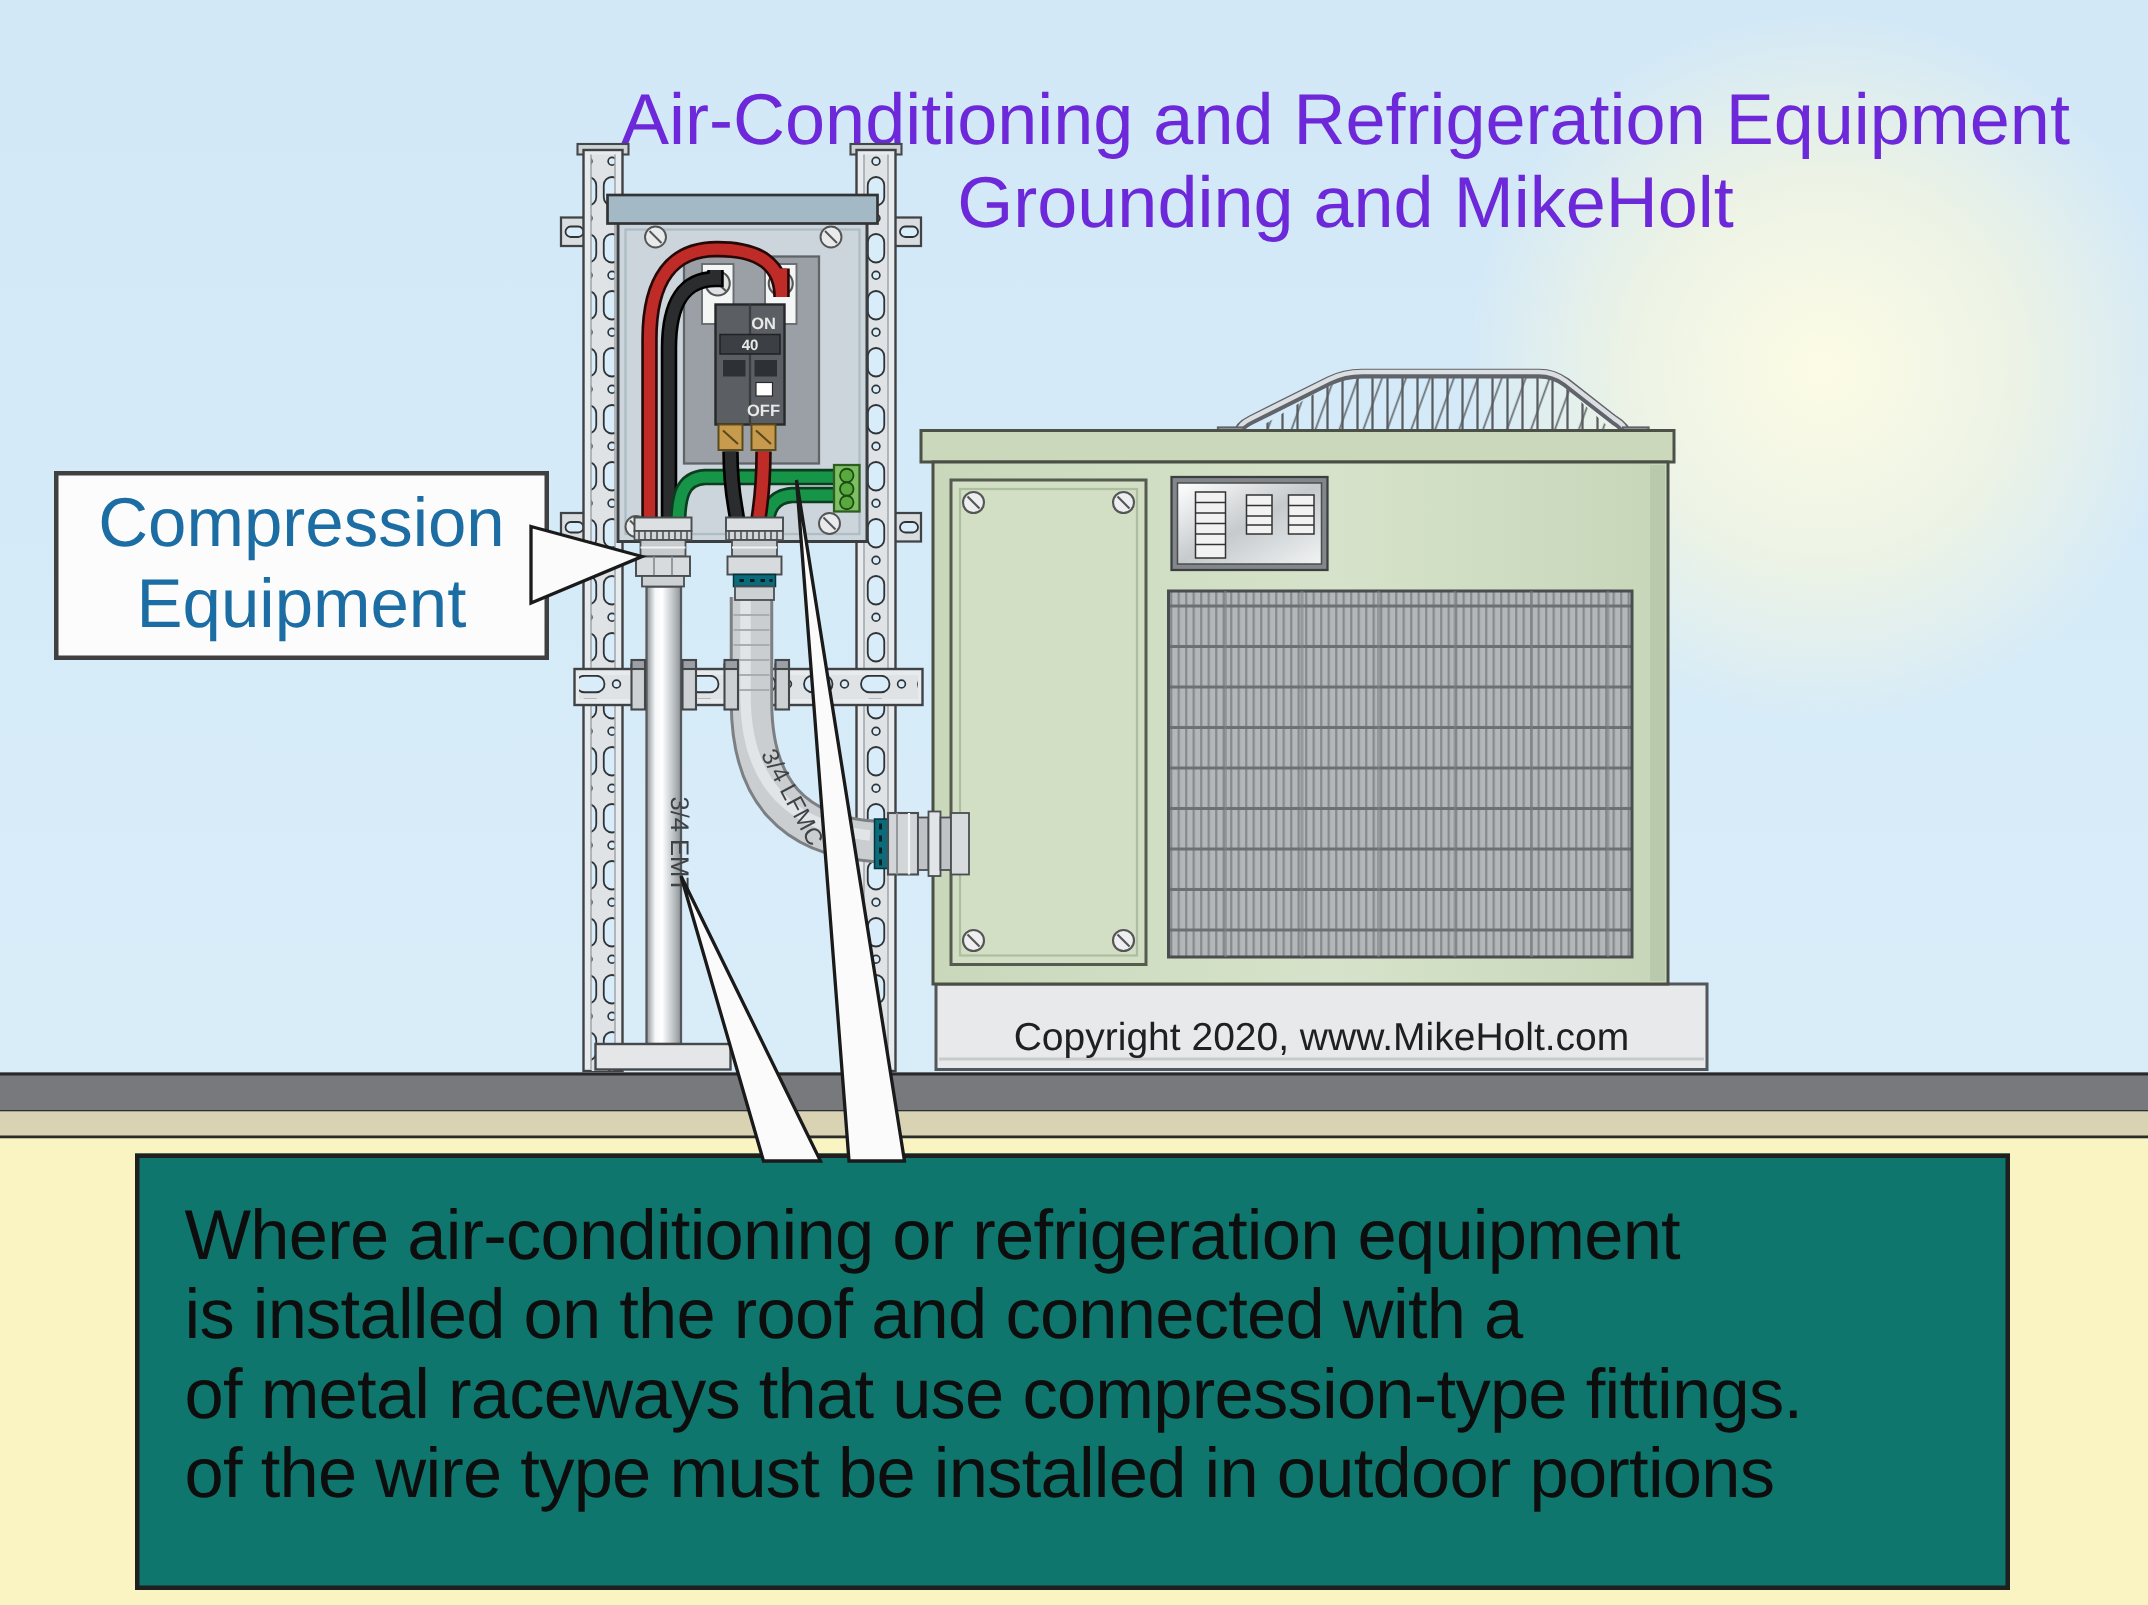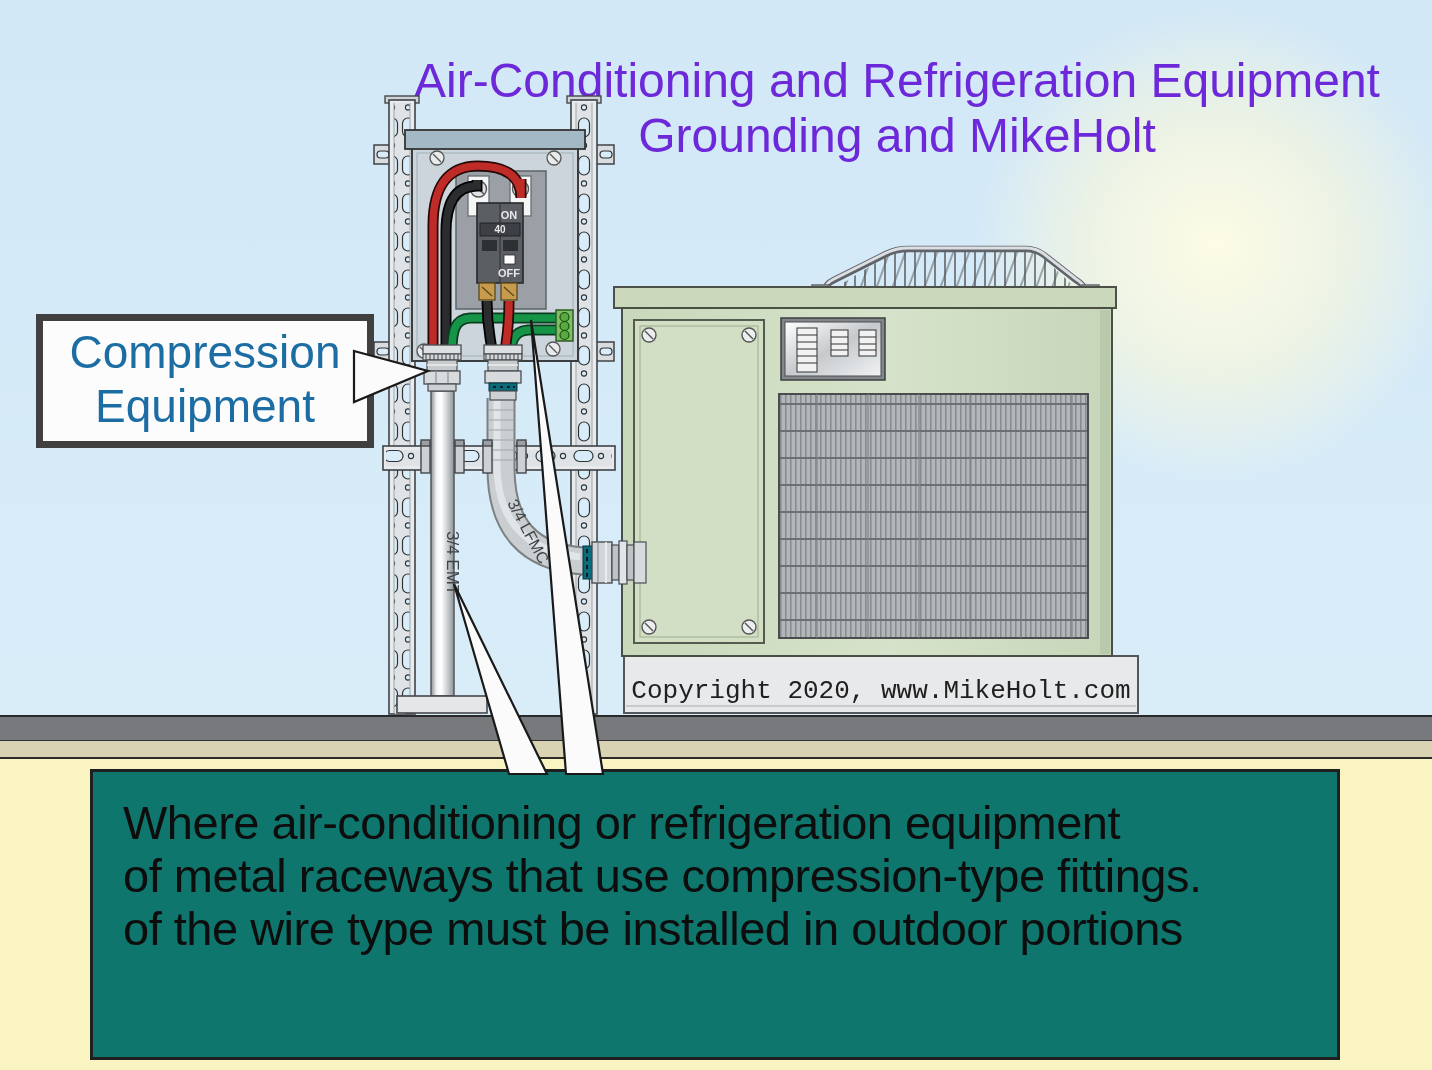--- a/index.html
+++ b/index.html
@@ -8,26 +8,26 @@
   .layer{position:absolute;left:0;}
   #sky{top:0;width:1432px;height:715px;background:linear-gradient(#d2e8f7,#d9edf9);}
   #sun{top:10px;left:980px;width:470px;height:470px;border-radius:50%;
        background:radial-gradient(circle,rgba(255,253,228,0.95) 0%,rgba(255,250,215,0.55) 40%,rgba(255,250,215,0) 72%);}
   #roof-edge{top:715px;width:1432px;height:23px;background:#77797c;border-top:2px solid #27292b;border-bottom:1px solid #2d2f31;}
   #roof-deck{top:741px;width:1432px;height:16px;background:#d9d3b4;border-bottom:2px solid #2b2b28;}
   #wall{top:759px;width:1432px;height:311px;background:#f9f4c2;}
   #title{top:18px;left:362px;width:1070px;text-align:center;color:#6d28d9;
          font-size:48px;line-height:55px;z-index:2;margin-top:35px;}
   #title .italic{font-style:italic;}
-  #callout-box{top:314px;left:36px;width:324px;background:#fcfcfc;border:7px solid #404040;
+  #callout-box{top:314px;left:36px;width:324px;background:#fcfcfc;border:3px solid #404040;
           text-align:center;font-size:46px;line-height:54px;color:#1b6da3;padding:4px 0 8px 0;z-index:3;}
   #note-box{top:769px;left:90px;width:1214px;height:237px;background:#0f766e;border:3px solid #1f1f1f;
           padding:24px 0 24px 30px;font-size:47px;line-height:53px;letter-spacing:-0.5px;color:#0d0d0d;z-index:3;}
   #note-box span{display:block;white-space:nowrap;}
-  #copyright{top:676px;left:624px;width:514px;text-align:center;font-size:26px;color:#202020;z-index:6;font-family:Liberation Mono, monospace;}
+  #copyright{top:676px;left:624px;width:514px;text-align:center;font-size:26px;color:#202020;z-index:6;}
   #scene{top:0;width:1432px;height:1070px;z-index:5;pointer-events:none;}
 </style>
 </head>
 <body>
 
 <div id="stage">
   <div id="sky" class="layer"></div>
   <div id="sun" class="layer"></div>
   <div id="roof-edge" class="layer"></div>
   <div id="roof-deck" class="layer"></div>
@@ -38,20 +38,21 @@
     <div>Grounding and MikeHolt</div>
   </div>
 
   <div id="callout-box" class="layer">
     <div>Compression</div>
     <div>Equipment</div>
   </div>
 
   <div id="note-box" class="layer">
     <span>Where air-conditioning or refrigeration equipment</span>
+    <span>is installed on the roof and connected with a</span>
     <span>of metal raceways that use compression-type fittings.</span>
     <span>of the wire type must be installed in outdoor portions</span>
   </div>
 
   <div id="copyright" class="layer">Copyright 2020, www.MikeHolt.com</div>
 
   <svg id="scene" class="layer" width="1432" height="1070" viewBox="0 0 1432 1070">
     <defs>
       <pattern id="slotV" width="16" height="38" patternUnits="userSpaceOnUse">
         <rect x="2.5" y="4" width="11" height="19" rx="5.5" fill="#d8ecf9" stroke="#2f3336" stroke-width="1.2"></rect>

